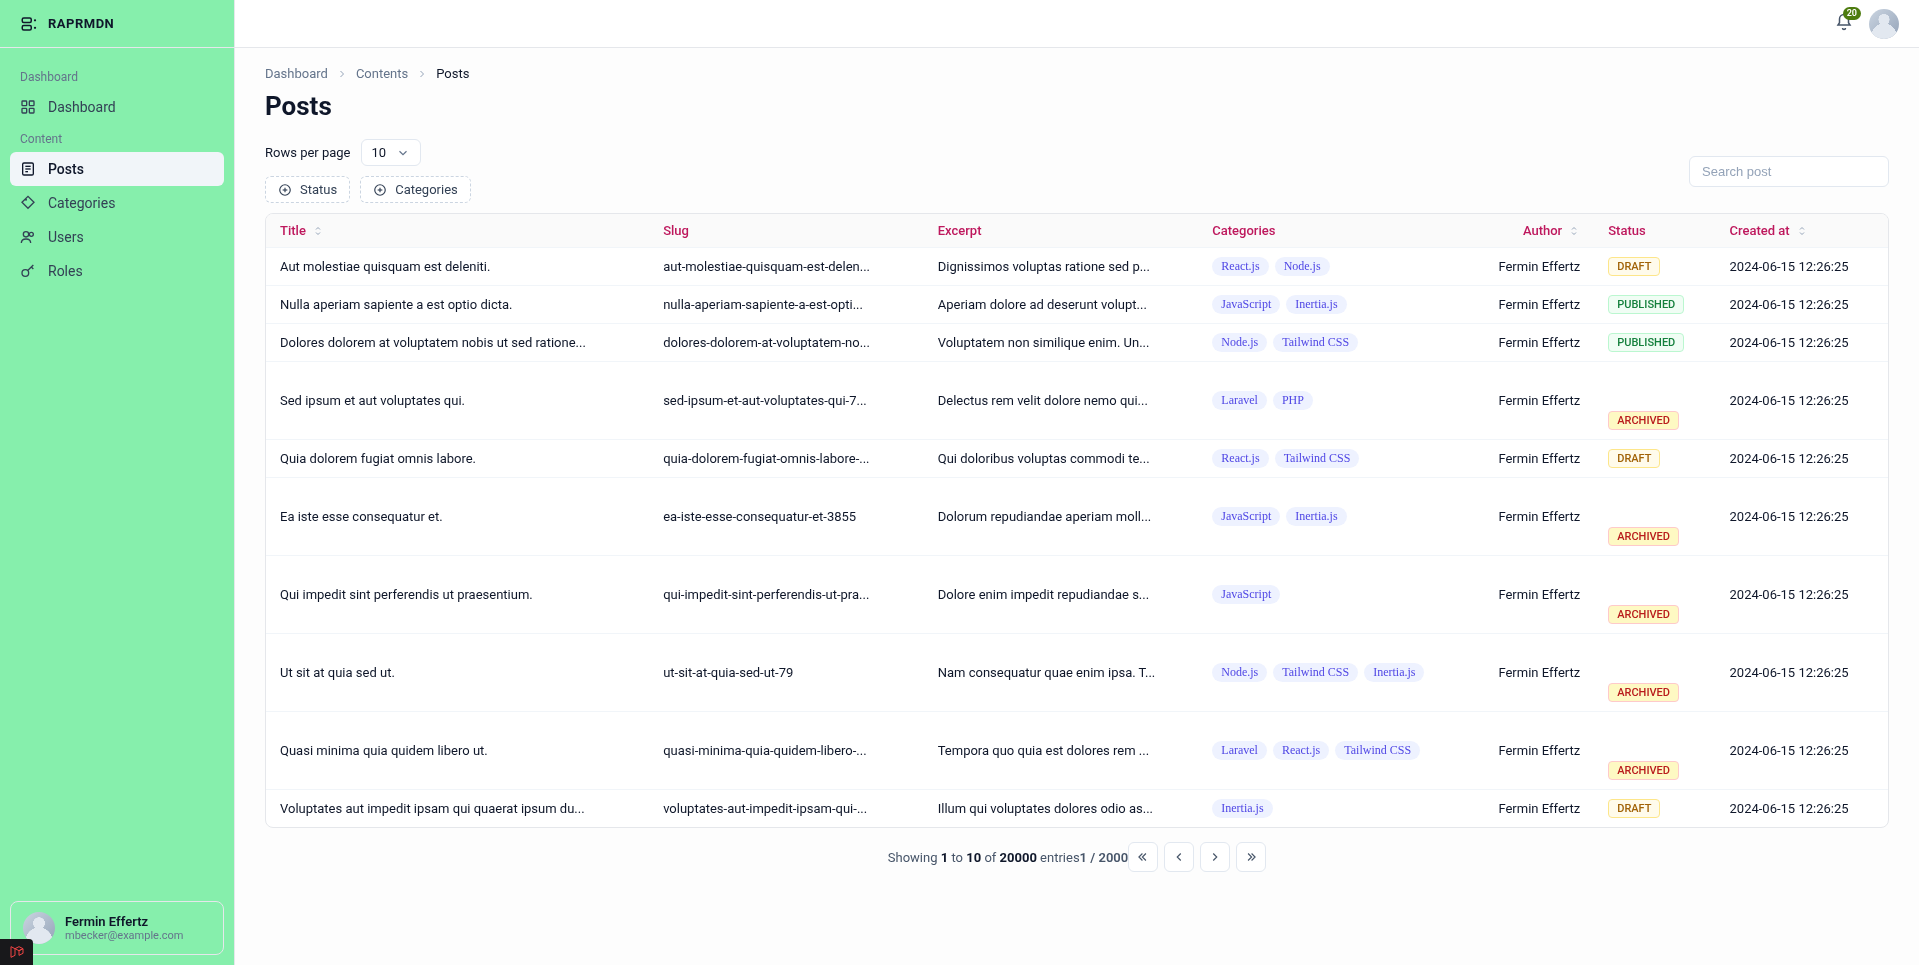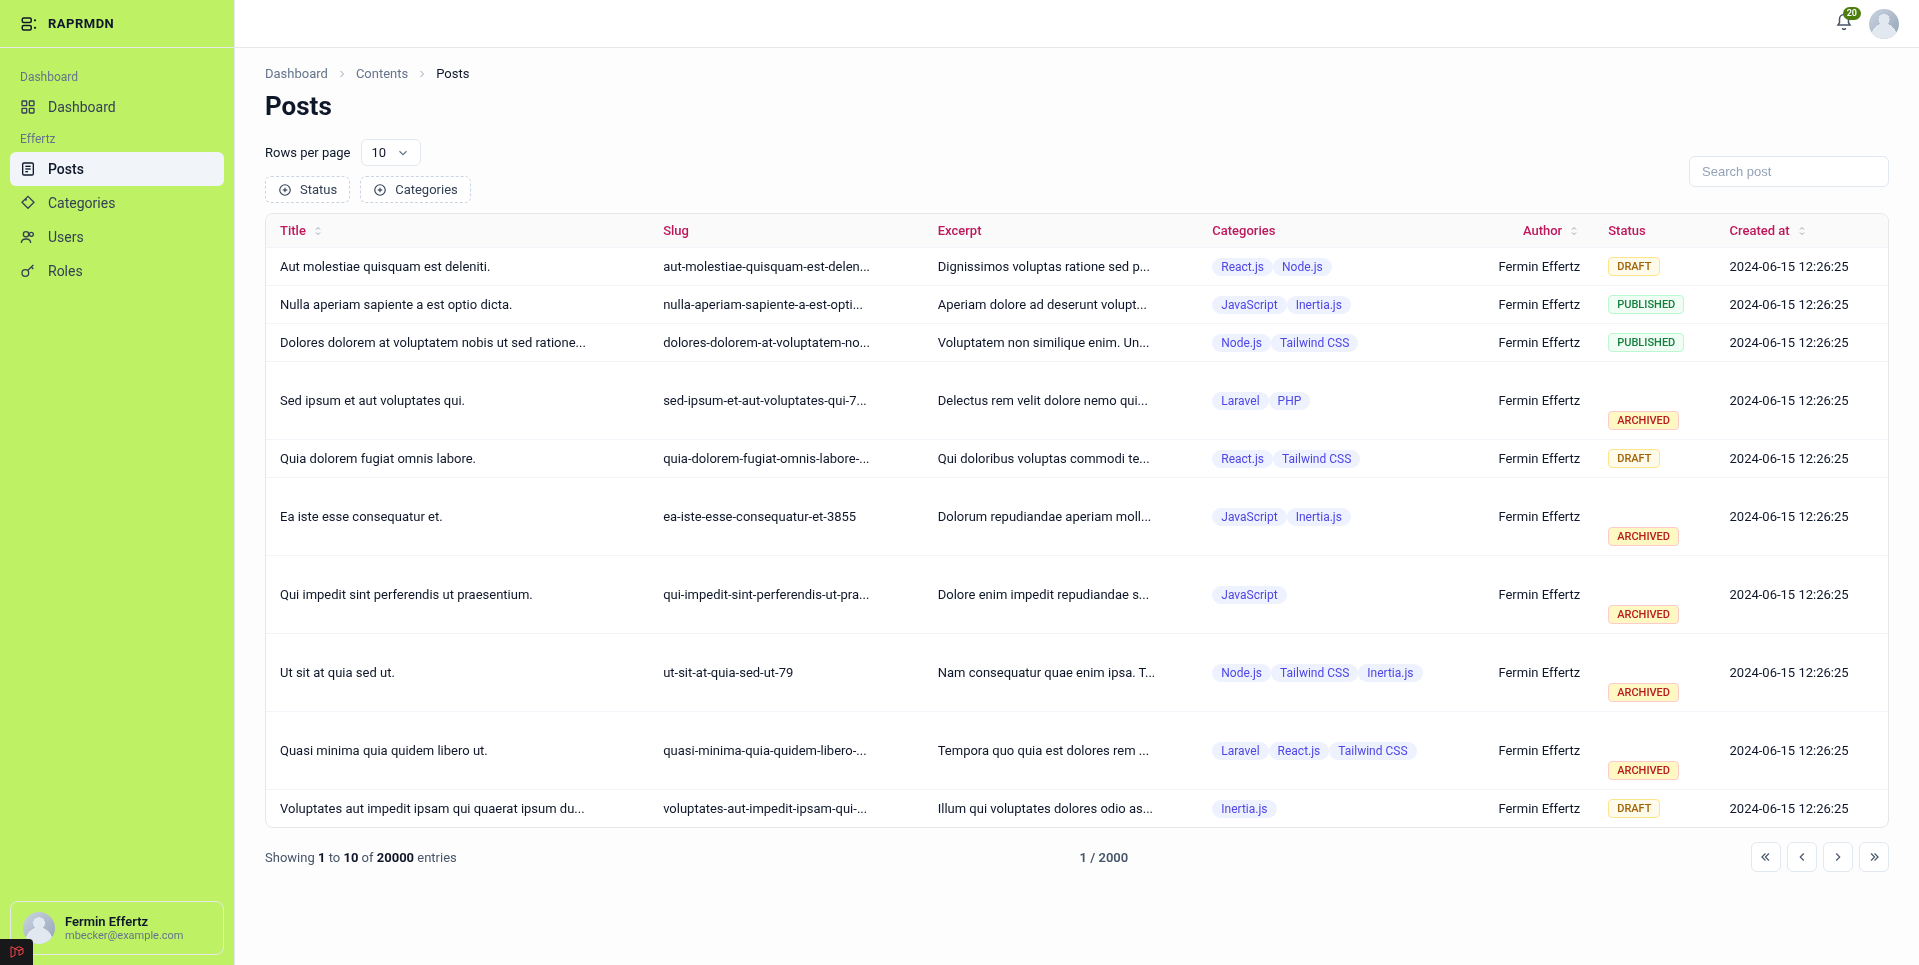--- a/index.html
+++ b/index.html
@@ -10,21 +10,21 @@
   background: #fff;
   display: flex;
   height: 100vh;
   overflow: hidden;
 }
 .sidebar {
   width: 235px;
   border-right: 1px solid #e5e7eb;
   display: flex;
   flex-direction: column;
-  background: #bef264;
+  background: #86efac;
 }
 .sidebar-header {
   height: 48px;
   display: flex;
   align-items: center;
   gap: 10px;
   padding: 0 20px;
   border-bottom: 1px solid #e5e7eb;
 }
 .logo-icon { width: 18px; height: 18px; color: #0f172a; }
@@ -140,38 +140,38 @@
 .sort-icon{width:12px;height:12px;color:#94a3b8;}
 
 .col-title{width:300px;}
 .col-slug{width:215px;}
 .col-excerpt{width:215px;}
 .col-cat{width:220px;}
 .col-author{width:90px; text-align:right;}
 .col-status{width:95px;}
 .col-date{width:135px; text-align:right;}
 
-.tags{display:flex;flex-wrap:nowrap;overflow:hidden;}
+.tags{display:flex;gap:6px;flex-wrap:nowrap;overflow:hidden;font-family:Liberation Serif, serif;}
 .tag{
   background:#eef2ff; color:#4f46e5;
   padding:2px 9px; border-radius:10px;
   font-size:12px; white-space:nowrap;
 }
 .status-badge{
   display:inline-block; padding:2px 8px; border-radius:4px;
   font-size:11px; font-weight:500; border:1px solid;
 }
 .status-draft{ color:#a16207; border-color:#fde68a; background:#fffbeb;}
 .status-published{ color:#15803d; border-color:#bbf7d0; background:#f0fdf4;}
 .status-archived{ color:#b91c1c; border-color:#fecaca; background:#fef9c3;margin-top:40px;}
 .author-cell{text-align:right;}
 .date-cell{text-align:left;}
 
 .table-footer{
-  display:flex; align-items:center; justify-content:space-between;
+  display:flex; align-items:center; justify-content:center;
   margin-top:14px; font-size:13px; color:#475569;
 }
 .tf-left b{color:#0f172a;}
 .tf-center{font-weight:600;}
 .tf-right{display:flex;gap:6px;}
 .page-btn{
   width:30px;height:30px;border:1px solid #e2e8f0;border-radius:6px;
   display:flex;align-items:center;justify-content:center;cursor:pointer;background:#fff;
 }
 .page-btn svg{width:14px;height:14px;color:#475569;}
@@ -263,21 +263,21 @@
     <span class="brand">RAPRMDN</span>
   </div>
   <div class="sidebar-body" id="sidebar-body">
       <div class="section-label">Dashboard</div>
       <div class="nav-item">
         <svg class="nav-icon">
           <use href="#i-grid"></use>
         </svg>
         <span>Dashboard</span>
       </div>
-      <div class="section-label">Effertz</div>
+      <div class="section-label">Content</div>
       <div class="nav-item active">
         <svg class="nav-icon">
           <use href="#i-post"></use>
         </svg>
         <span>Posts</span>
       </div>
       <div class="nav-item">
         <svg class="nav-icon">
           <use href="#i-tag"></use>
         </svg>

